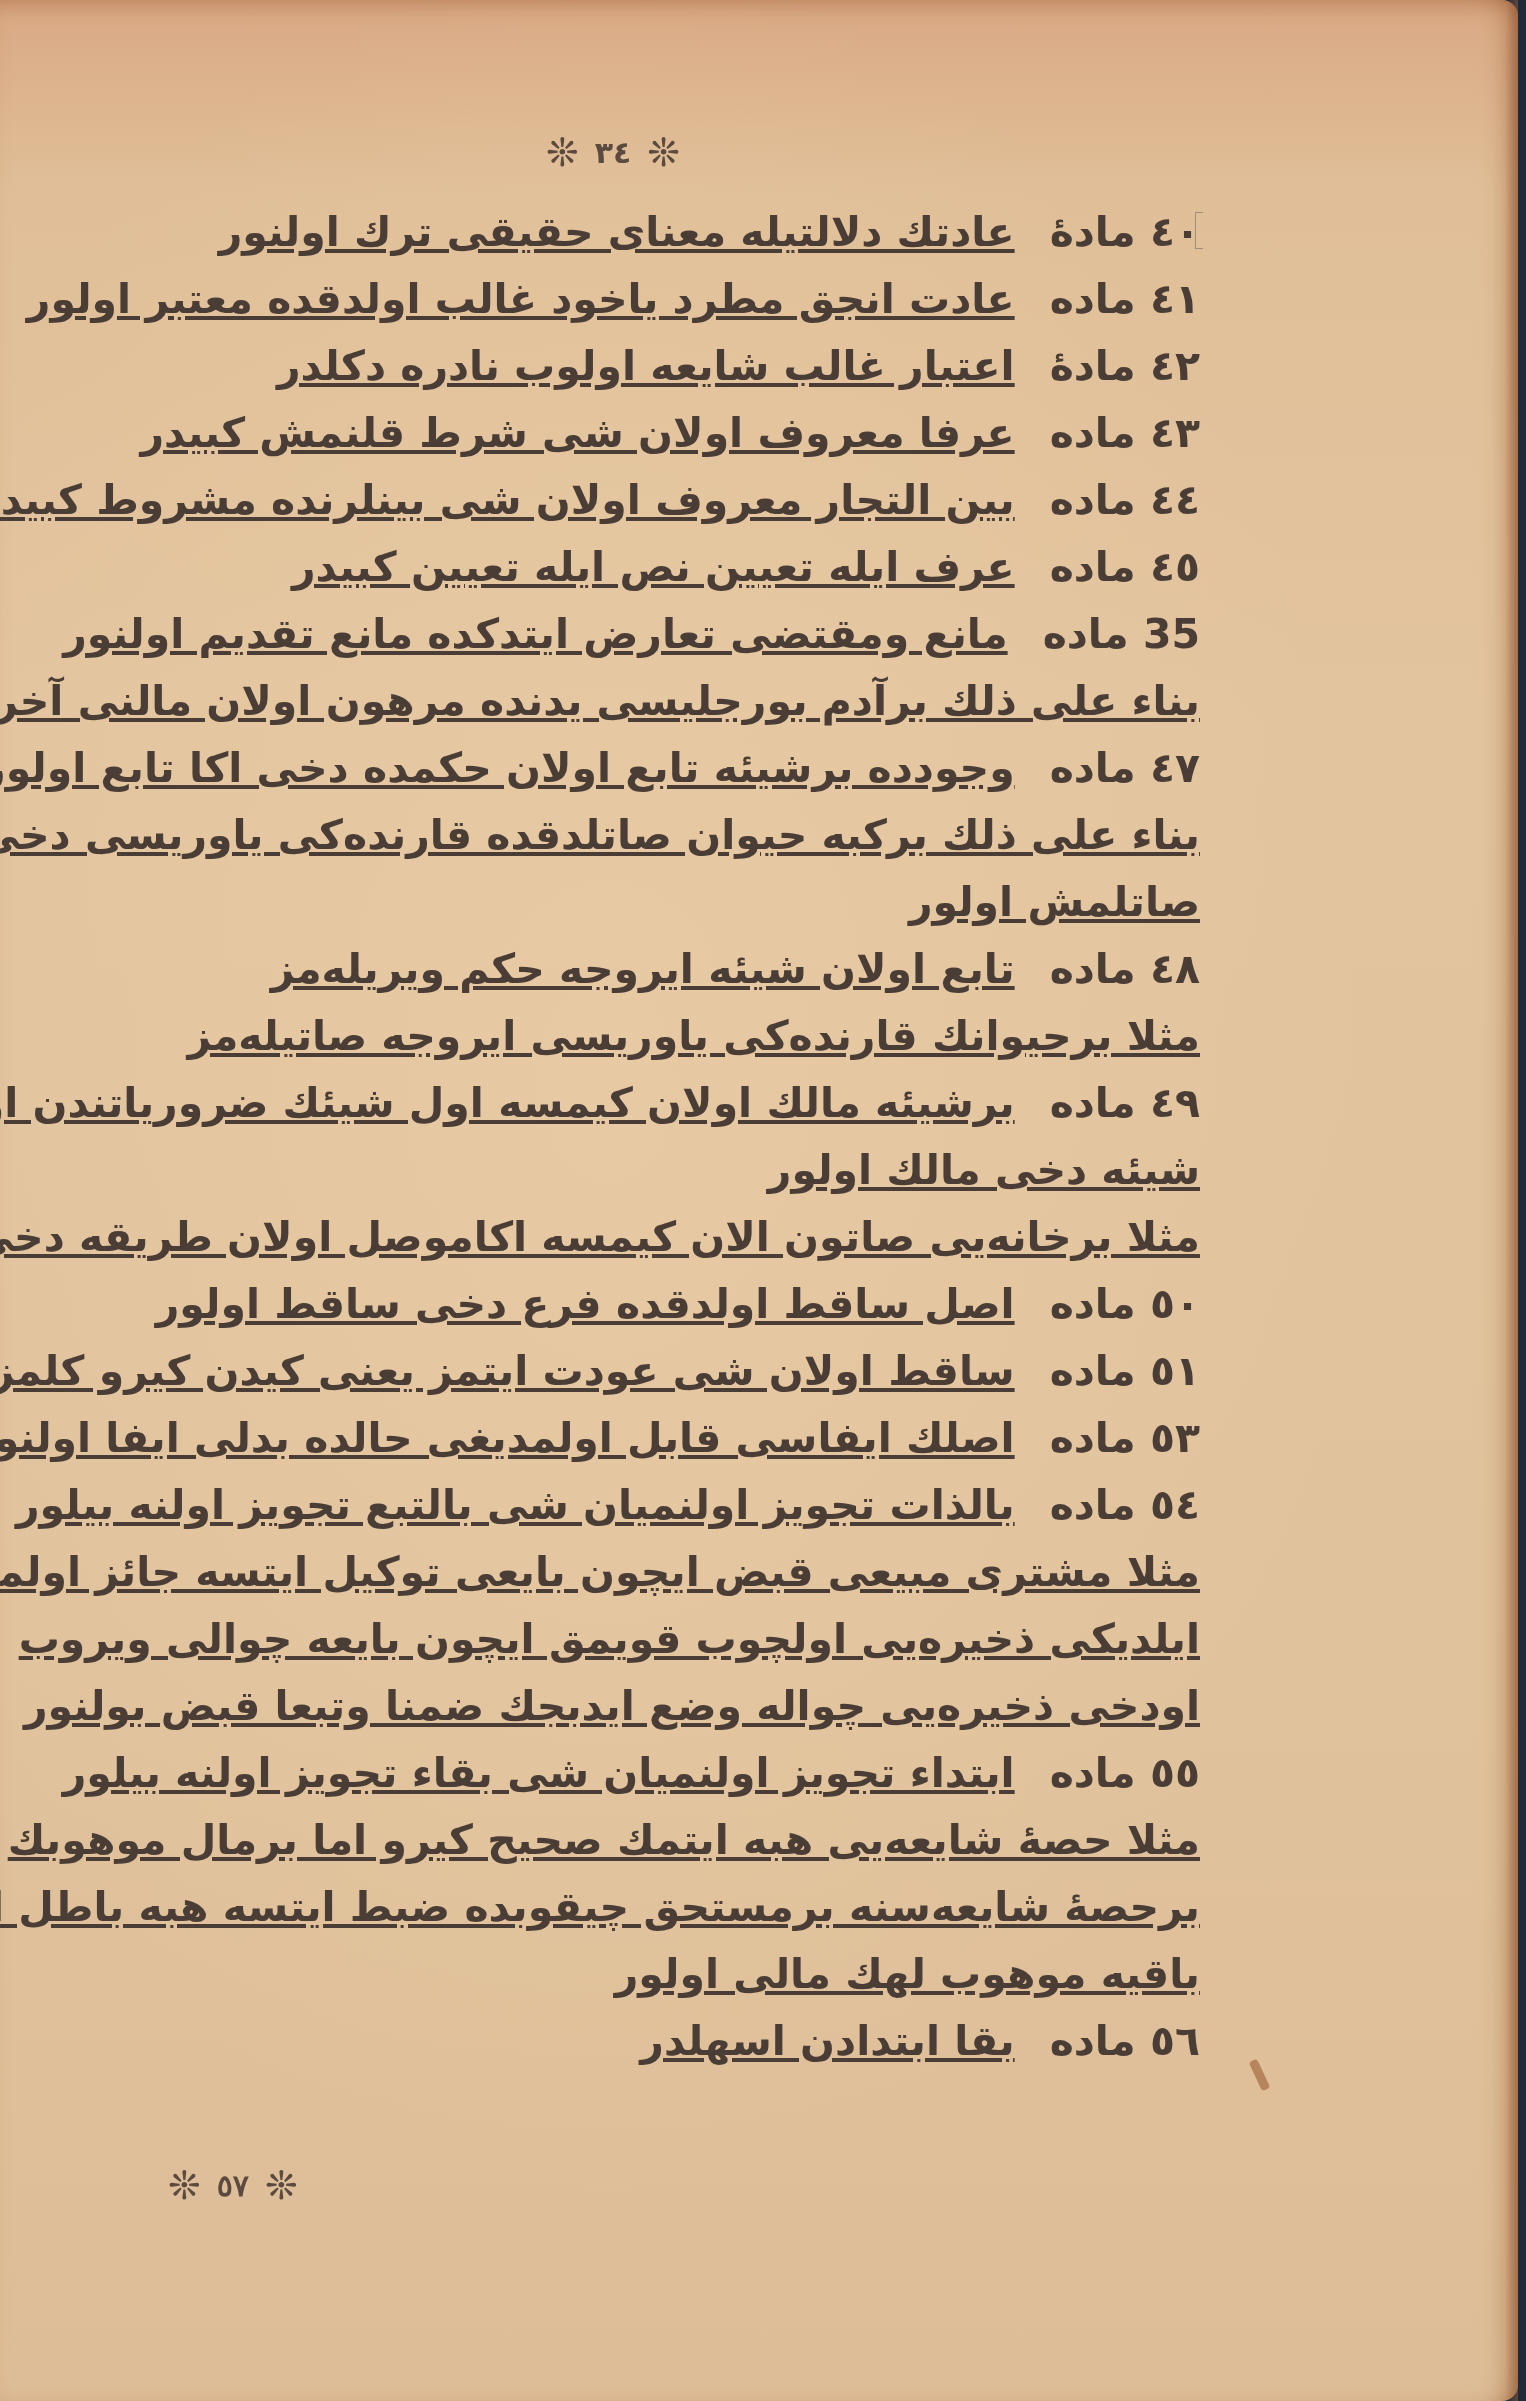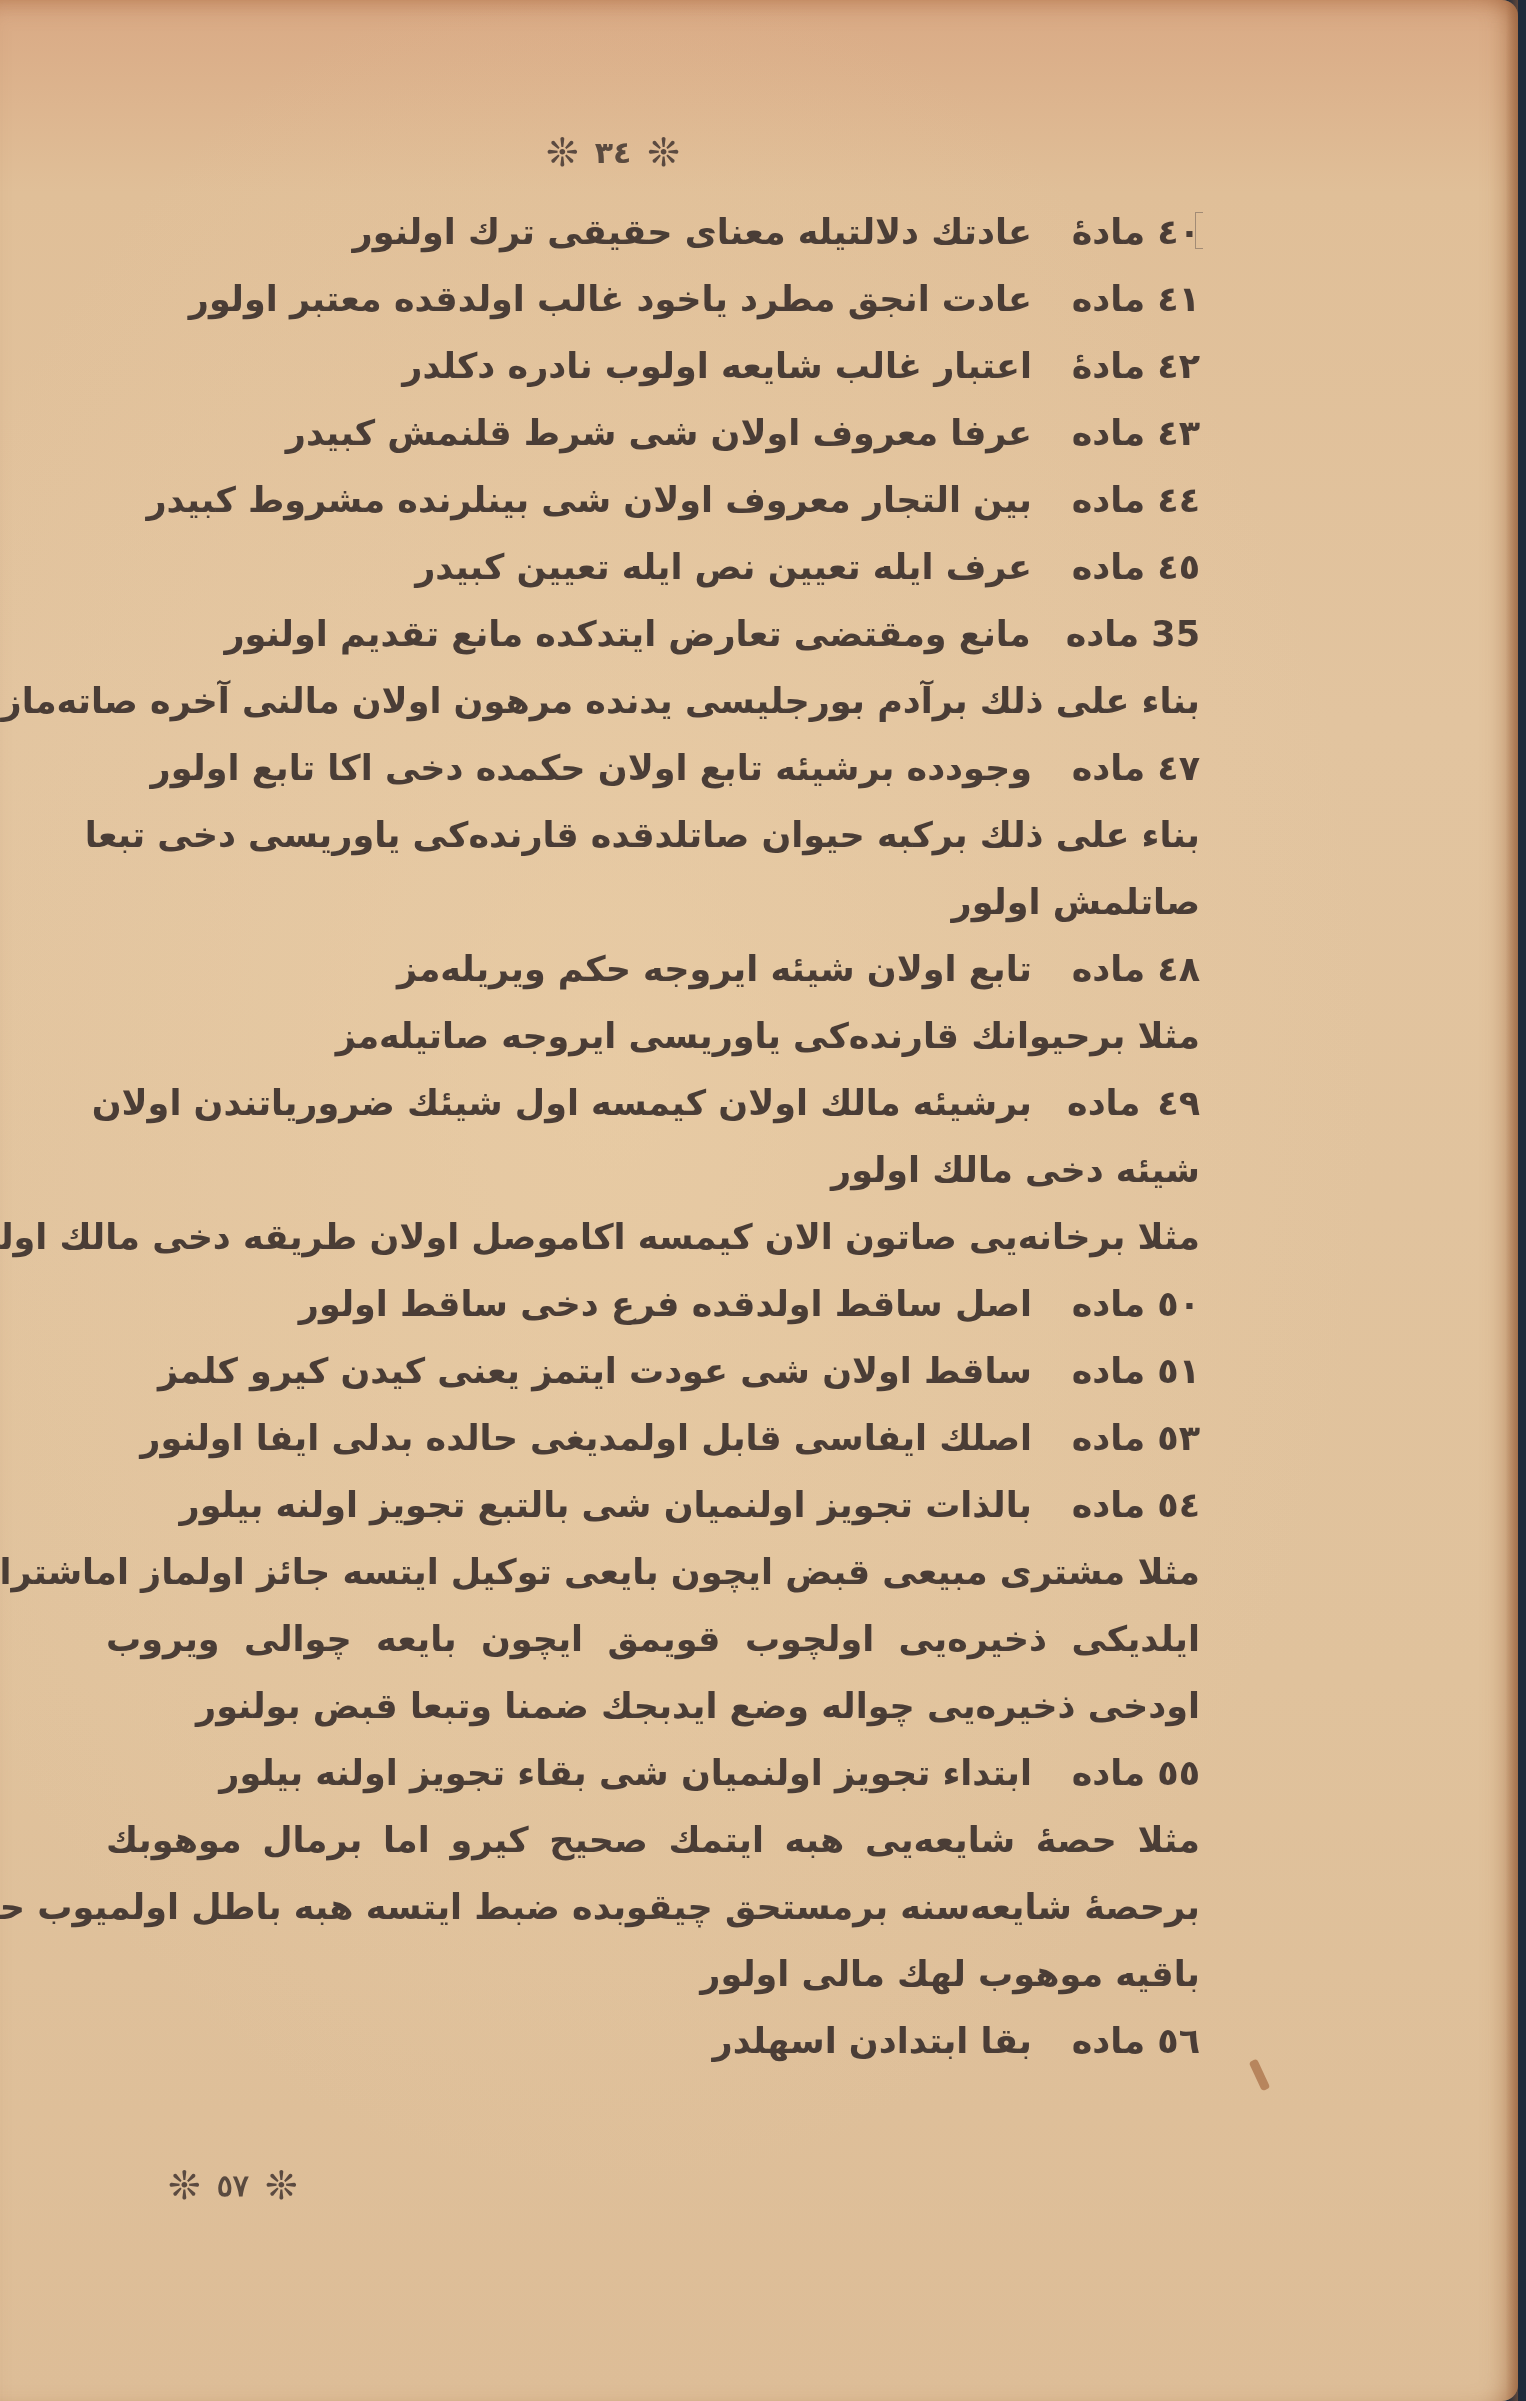--- a/index.html
+++ b/index.html
@@ -58,22 +58,23 @@
       font-weight: bold;
     }
     .text-block {
       position: absolute;
       right: 318px;
       left: 106px;
       top: 199px;
       direction: rtl;
       color: #4a3d36;
       font-family: "DejaVu Sans", sans-serif;
-      font-size: 35px;
+      font-size: 41px;
       font-weight: bold;
+      text-decoration: underline;
     }
     .line {
       height: 67px;
       line-height: 67px;
       white-space: nowrap;
       text-align: right;
     }
     .line.justify { text-align: justify; text-align-last: justify; }
     .article-num {
       display: inline-block;

